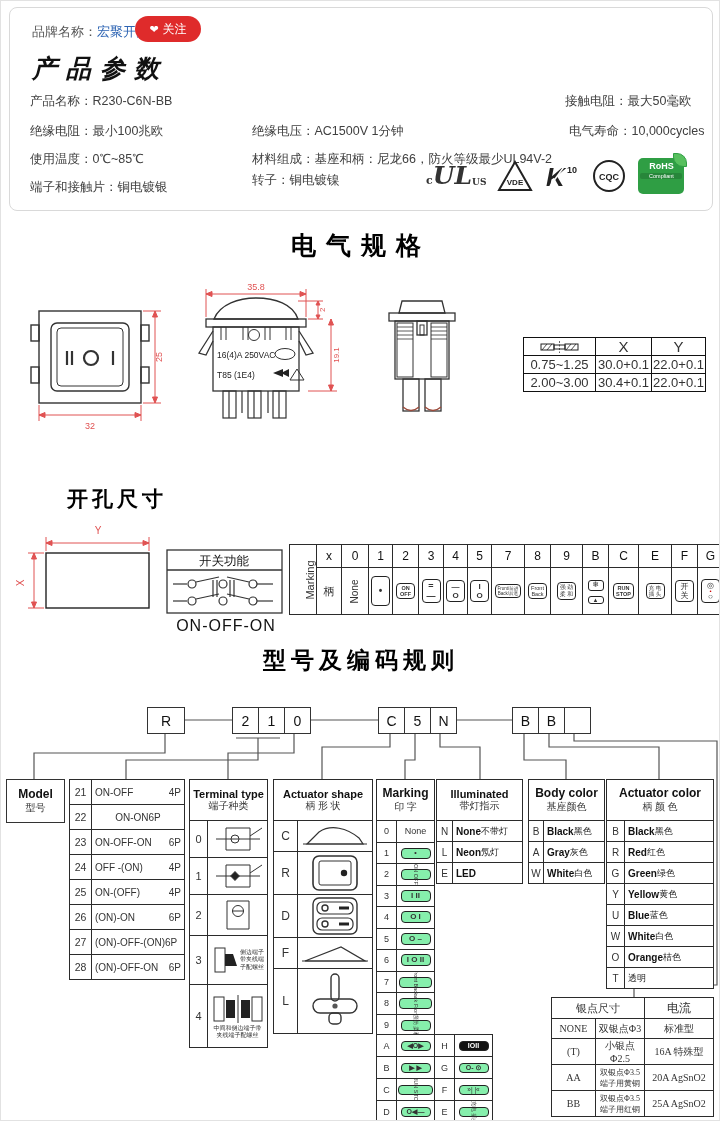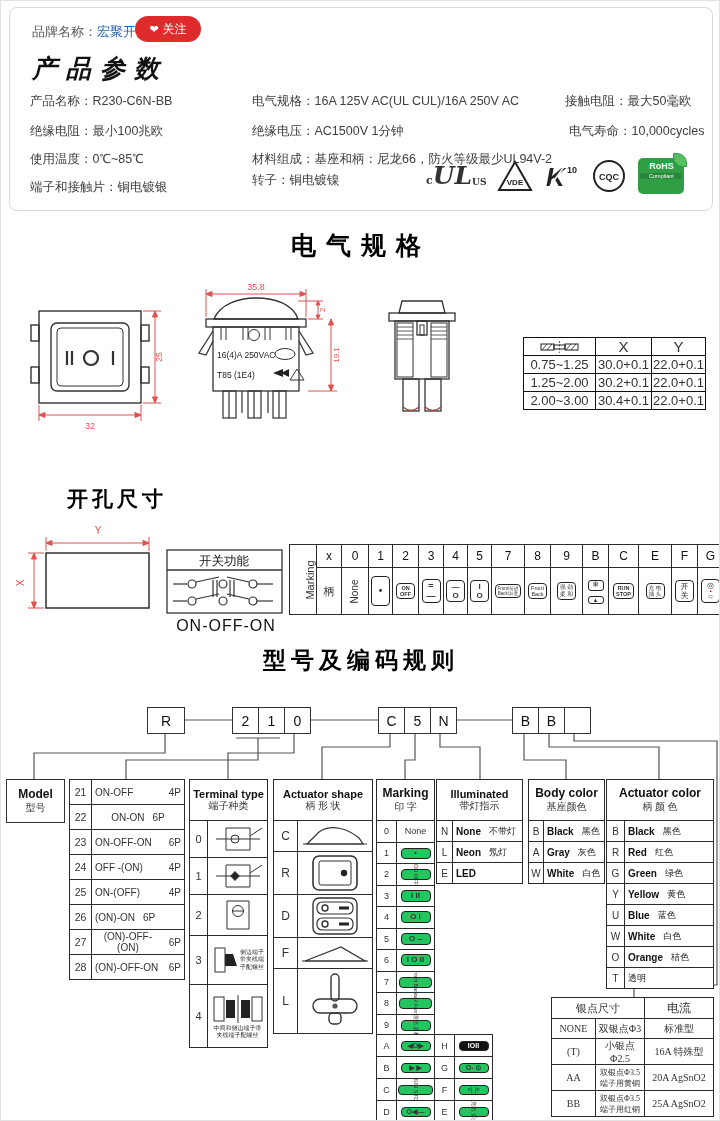--- a/index.html
+++ b/index.html
@@ -44,26 +44,26 @@
   .reddot{color:#c00;font-size:6px;line-height:2px}
   
   .cbox{display:flex;z-index:3}
   .cbox .cc{width:25px;height:25px;border:1.3px solid #333;border-left:none;display:flex;align-items:center;
        justify-content:center;font-size:14px;color:#111;background:#fff}
   .cbox .cc:first-child{border-left:1.3px solid #333;}
   
   .fnt td{height:24px;font-size:10px}
   .fnt .fcode{font-size:10.5px}
   .ilt td,.bct td,.act td{height:20px;font-size:10px}
-  .lrow{display:flex;align-items:center;justify-content:flex-start;padding:0 3px;gap:8px}
+  .lrow{display:flex;align-items:center;justify-content:flex-start;padding:0 3px;gap:0}
   .lrow .en2{font-size:10px;font-weight:bold;color:#111}
   .lrow .cn2{font-size:9px;font-family:"Liberation Serif",serif;color:#222}
   .mkt td{font-size:9px}
   .key2{display:inline-block;border:1.1px solid #222;border-radius:4px;padding:0 2px;min-width:24px;
-        font-size:7px;line-height:1.25;background:#22c55e;white-space:nowrap}
+        font-size:7px;line-height:1.25;background:#86efac;white-space:nowrap}
   .key2.dark{background:#111;color:#fff;font-weight:bold}
   .rt{display:inline-block;transform:rotate(90deg);font-size:5.5px;white-space:nowrap}
   .plain{font-size:10px}
   .svt{font-family:"Liberation Serif",serif}
   .svt td{font-size:10px}
   .tnote{font-size:6px;line-height:1.25;text-align:left;font-family:"Liberation Serif",serif}
   .tnote2{font-size:6px;line-height:1.2;text-align:center;font-family:"Liberation Serif",serif}
   .trow{display:flex;align-items:center;justify-content:center;gap:1px}
   svg{display:block}
   .onoff-label{font-size:16px;color:#111;text-align:center;letter-spacing:1px}
@@ -93,21 +93,20 @@
       <span style="font-size:11px">❤</span>
       <span>关注</span>
     </button>
     <div class="abs prod-title">产品参数</div>
 
     <div class="abs spec" style="left:20px;top:85px">产品名称：R230-C6N-BB</div>
     <div class="abs spec" style="left:20px;top:115px">绝缘电阻：最小100兆欧</div>
     <div class="abs spec" style="left:20px;top:143px">使用温度：0℃~85℃</div>
     <div class="abs spec" style="left:20px;top:171px">端子和接触片：铜电镀银</div>
 
-    <div class="abs spec" style="left:242px;top:85px">电气规格：16A 125V AC(UL CUL)/16A 250V AC</div>
     <div class="abs spec" style="left:242px;top:115px">绝缘电压：AC1500V 1分钟</div>
     <div class="abs spec" style="left:242px;top:143px">材料组成：基座和柄：尼龙66，防火等级最少UL94V-2</div>
     <div class="abs spec" style="left:242px;top:164px">转子：铜电镀镍</div>
 
     <div class="abs spec" style="left:555px;top:85px">接触电阻：最大50毫欧</div>
     <div class="abs spec" style="left:559px;top:115px">电气寿命：10,000cycles</div>
 
     <div class="abs logos">
       <div class="ul-wrap">
         <span class="ul-c">c</span>
@@ -271,25 +270,20 @@
       </td>
       <td class="xh">X</td>
       <td class="xh">Y</td>
     </tr>
     <tr>
       <td>0.75~1.25</td>
           <td>30.0+0.1</td>
           <td>22.0+0.1</td>
     </tr>
     <tr>
-      <td>1.25~2.00</td>
-          <td>30.2+0.1</td>
-          <td>22.0+0.1</td>
-    </tr>
-    <tr>
       <td>2.00~3.00</td>
           <td>30.4+0.1</td>
           <td>22.0+0.1</td>
     </tr>
   </tbody>
     </table>
 
   <div class="abs t2">开孔尺寸</div>
   <svg class="abs" style="left:15px;top:520px" width="165" height="110" viewBox="0 0 165 110">
     <rect x="30" y="32" width="103" height="55" fill="none" stroke="#222" stroke-width="1.4"></rect>
@@ -489,21 +483,21 @@
           <td>
             <div class="lrow" style="justify-content:space-between">
               <span>ON-(OFF)</span>
               <span>4P</span>
             </div>
           </td>
         </tr>
     <tr>
           <td class="fcode">26</td>
           <td>
-            <div class="lrow" style="justify-content:flex-start">
+            <div class="lrow" style="justify-content:space-between">
               <span>(ON)-ON</span>
               <span>6P</span>
             </div>
           </td>
         </tr>
     <tr>
           <td class="fcode">27</td>
           <td>
             <div class="lrow" style="justify-content:flex-start">
               <span>(ON)-OFF-(ON)</span>

